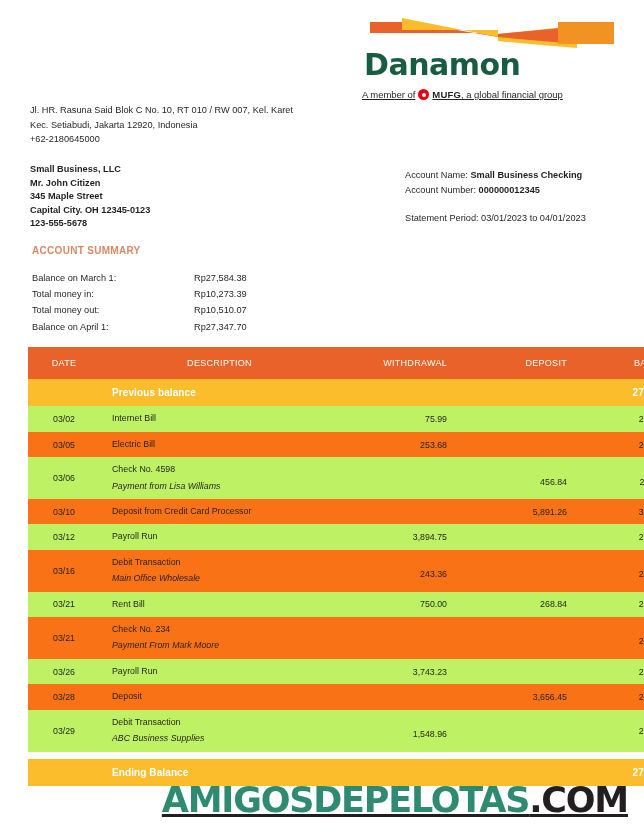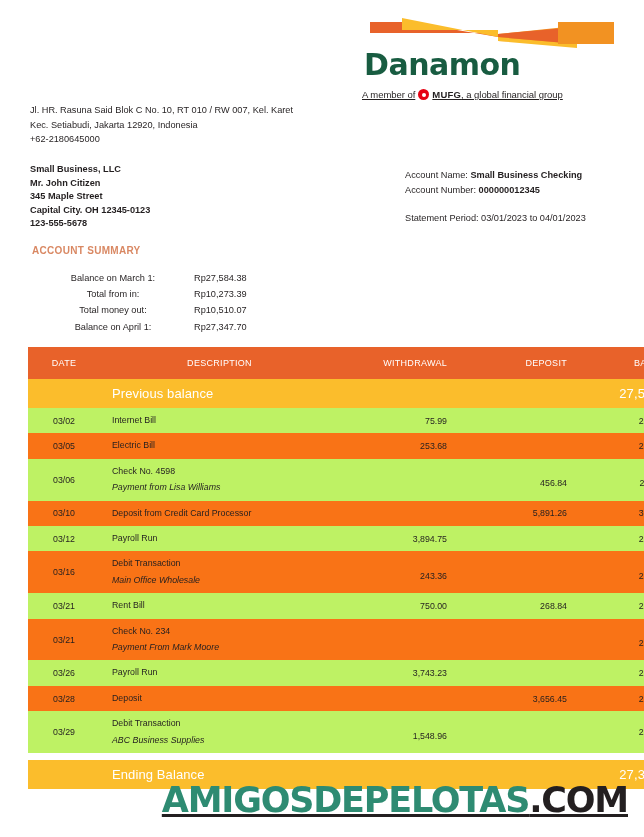--- a/index.html
+++ b/index.html
@@ -120,21 +120,21 @@
     color: #d98863;
   }
   .summary-table {
     position: absolute;
     left: 32px;
     top: 270px;
     font-size: 9.2px;
     line-height: 16.2px;
     border-collapse: collapse;
   }
-  .summary-table td { padding: 0; white-space: nowrap; text-align: center; }
+  .summary-table td { padding: 0; white-space: nowrap; }
   .summary-table .sum-label { width: 162px; }
 
   
   .txn-table {
     position: absolute;
     left: 28px;
     top: 347px;
     width: 600px;
     border-collapse: collapse;
     font-size: 8.8px;
@@ -173,22 +173,22 @@
   .cell-top    { vertical-align: top; padding-top: 7px !important; }
   .sub-desc {
     font-style: italic;
     display: block;
     margin-top: 3px;
   }
 
   .summary-row td {
     background: #fbbd2c;
     color: #ffffff;
-    font-weight: normal;
-    font-size: 13px;
+    font-weight: bold;
+    font-size: 10px;
     padding: 7px 0 !important;
     letter-spacing: 0.1px;
   }
   .summary-row .cell-desc { padding-left: 12px !important; }
   .summary-row .cell-bal  { padding-right: 10px !important; }
   .spacer-row td { height: 7px; background: #ffffff; padding: 0 !important; }
 
   
   .watermark {
     position: absolute;
@@ -262,21 +262,21 @@
 </div>
 
 <div class="summary-title">ACCOUNT SUMMARY</div>
 <table class="summary-table">
   <tbody>
     <tr>
       <td class="sum-label">Balance on March 1:</td>
       <td>Rp27,584.38</td>
     </tr>
     <tr>
-      <td class="sum-label">Total from in:</td>
+      <td class="sum-label">Total money in:</td>
       <td>Rp10,273.39</td>
     </tr>
     <tr>
       <td class="sum-label">Total money out:</td>
       <td>Rp10,510.07</td>
     </tr>
     <tr>
       <td class="sum-label">Balance on April 1:</td>
       <td>Rp27,347.70</td>
     </tr>

